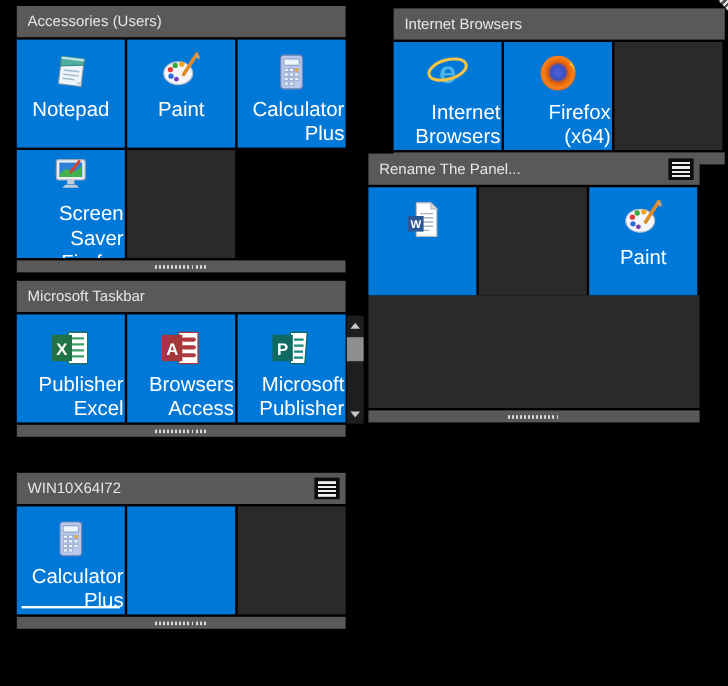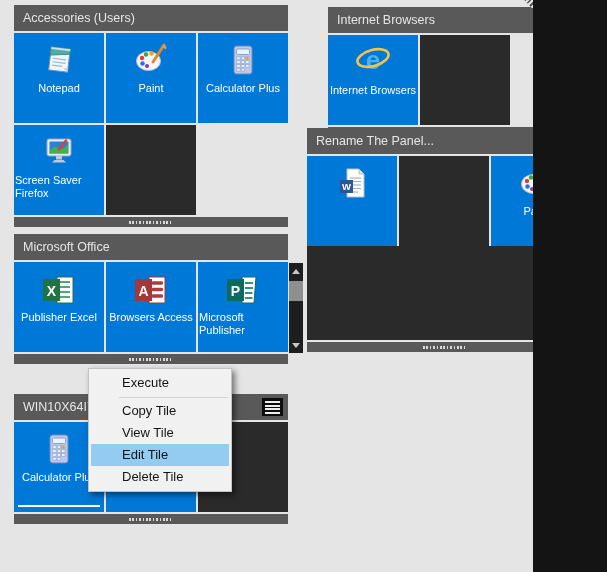--- a/index.html
+++ b/index.html
@@ -1,21 +1,21 @@
 <!DOCTYPE html>
 <html><head>
 <meta charset="utf-8">
 <style>
   html,body{margin:0;padding:0;}
   body{
     width:607px;height:572px;background:#141414;
     font-family:"Liberation Sans",sans-serif;
     -webkit-font-smoothing:antialiased;
   }
-  #app{position:relative;width:533px;height:572px;overflow:hidden;background:#e5e5e5;}
+  #app{position:relative;width:607px;height:572px;overflow:hidden;background:#000000;}
 
   .panel{position:absolute;}
   .panel-header{
     height:26px;background:#595959;position:relative;
     display:flex;align-items:center;padding-left:9px;box-sizing:border-box;
   }
   .panel-title{color:#E6E6E6;font-size:12.5px;white-space:nowrap;overflow:hidden;}
   .hamburger{
     position:absolute;right:5px;top:4px;width:21px;height:18px;
     background:#0d0d0d;border:0;padding:0;margin:0;cursor:pointer;
@@ -28,21 +28,21 @@
 
   .tile-grid{display:grid;grid-template-columns:repeat(3,90px);gap:2px;margin-top:2px;}
   .cell{width:90px;height:90px;box-sizing:border-box;}
   .cell.empty{background:#2A2A2A;}
   .tile{
     background:#0078D7;cursor:pointer;position:relative;
     display:flex;flex-direction:column;align-items:center;overflow:hidden;
   }
   .tile .iconwrap{height:40px;margin-top:4px;display:flex;align-items:flex-end;justify-content:center;}
   .tile .label{
-    color:#FFFFFF;font-size:11px;line-height:1.22;text-align:left;
+    color:#FFFFFF;font-size:17px;line-height:1.22;text-align:right;
     margin-top:5px;max-width:88px;
   }
   .active-underline{position:absolute;left:4px;right:4px;bottom:5px;height:2px;background:#FFFFFF;}
   .filler{background:#2A2A2A;}
 
   .panel-footer{
     height:10px;background:#595959;margin-top:2px;
     display:flex;align-items:center;justify-content:center;cursor:pointer;
   }
   .dots{
@@ -168,20 +168,38 @@
       <div class="tile-grid">
         <div class="cell tile">
           <div class="iconwrap">
             <svg width="38" height="36" viewBox="0 0 38 36">
               <text x="19" y="26" font-size="26" font-weight="bold" fill="#4ab3e8" text-anchor="middle">e</text>
               <ellipse cx="19" cy="15" rx="16" ry="8" fill="none" stroke="#f6c344" stroke-width="2.6" transform="rotate(-16 19 15)"></ellipse>
             </svg>
           </div>
           <div class="label">Internet Browsers</div>
         </div>
+        <div class="cell tile">
+          <div class="iconwrap">
+            <svg width="36" height="36" viewBox="0 0 36 36">
+              <defs>
+                <radialGradient id="fxg" cx="50%" cy="48%" r="58%">
+                  <stop offset="0%" stop-color="#4a63d8"></stop>
+                  <stop offset="36%" stop-color="#3b4fc0"></stop>
+                  <stop offset="52%" stop-color="#e66000"></stop>
+                  <stop offset="76%" stop-color="#f6821f"></stop>
+                  <stop offset="100%" stop-color="#e3560e"></stop>
+                </radialGradient>
+              </defs>
+              <circle cx="18" cy="18" r="14.5" fill="url(#fxg)"></circle>
+              <path d="M18 3.5 a14.5 14.5 0 0 1 14.5 14.5 c-.5 -3.5 -2.5 -5.5 -4.5 -6.5 c1 -4.5 -3 -8 -10 -8 z" fill="#f9bc2d" opacity="0.9"></path>
+            </svg>
+          </div>
+          <div class="label">Firefox (x64)</div>
+        </div>
         <div class="cell empty"></div>
       </div>
       <div class="panel-footer">
         <div class="dots"></div>
       </div>
     </div>
     <div class="panel" style="left: 307px; top: 128px; width: 276px;">
       <div class="panel-header">
         <span class="panel-title">Rename The Panel...</span>
         <button class="hamburger">
@@ -223,21 +241,21 @@
           <div class="label">Paint</div>
         </div>
       </div>
       <div class="filler" style="height: 94px;"></div>
       <div class="panel-footer">
         <div class="dots"></div>
       </div>
     </div>
     <div class="panel" style="left: 14px; top: 234px; width: 274px;">
       <div class="panel-header">
-        <span class="panel-title">Microsoft Office</span>
+        <span class="panel-title">Microsoft Taskbar</span>
       </div>
       <div class="tile-grid">
         <div class="cell tile">
           <div class="iconwrap">
             <svg width="44" height="32" viewBox="0 0 44 32">
               <rect x="20" y="3" width="16" height="26" fill="#ffffff" stroke="#217346"></rect>
               <g stroke="#3f9e63" stroke-width="1.8">
                 <line x1="23" y1="8" x2="33" y2="8"></line>
                 <line x1="23" y1="13" x2="33" y2="13"></line>
                 <line x1="23" y1="18" x2="33" y2="18"></line>
@@ -326,22 +344,14 @@
     </div>
     <div class="scrollbar" style="left: 289px; top: 263px; width: 14px; height: 90px;">
       <div class="sb-btn sb-up">
         <span class="tri-up"></span>
       </div>
       <div class="sb-thumb" style="top: 18px; height: 20px;"></div>
       <div class="sb-btn sb-down">
         <span class="tri-down"></span>
       </div>
     </div>
-    <div class="context-menu" style="left: 88px; top: 368px; width: 144px;">
-      <div class="menu-item first">Execute</div>
-      <div class="menu-sep"></div>
-      <div class="menu-item">Copy Tile</div>
-      <div class="menu-item">View Tile</div>
-      <div class="menu-item highlighted">Edit Tile</div>
-      <div class="menu-item">Delete Tile</div>
-    </div>
     <div class="corner-decoration"></div>
   </div>
 
 </body></html>

